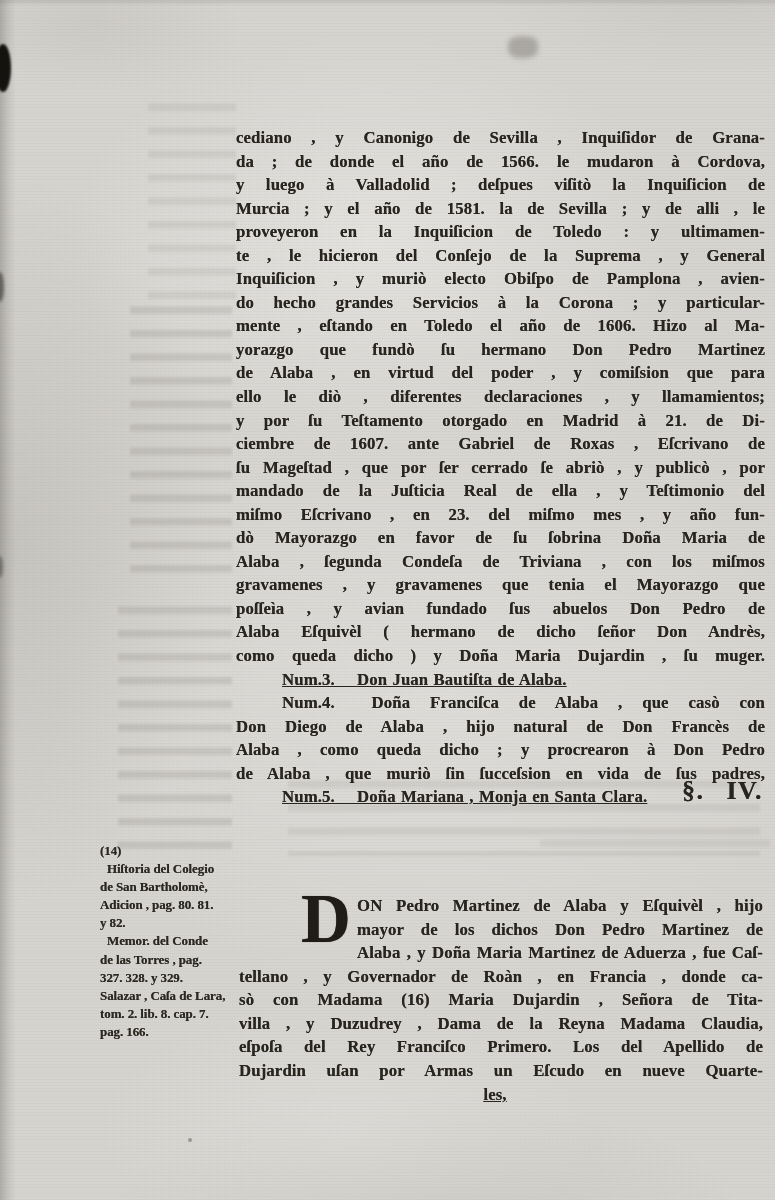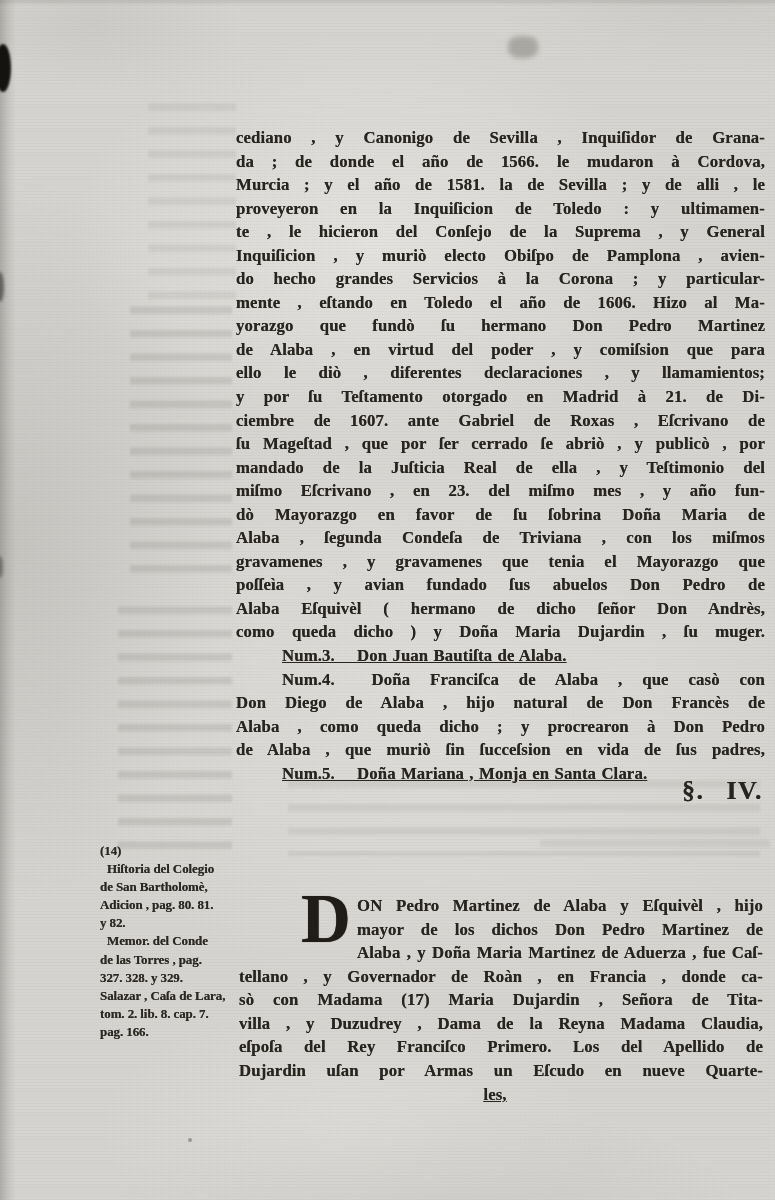--- a/index.html
+++ b/index.html
@@ -87,20 +87,21 @@
 
 <div class="ghost ghost-0"></div>
 <div class="ghost ghost-1"></div>
 <div class="ghost ghost-2"></div>
 <div class="ghost ghost-3"></div>
 <div class="ghost ghost-4"></div>
 
 <div id="main-para" class="body-text">
   <div class="line j">cediano , y Canonigo de Sevilla , Inquiſidor de Grana-</div>
   <div class="line j">da ; de donde el año de 1566. le mudaron à Cordova,</div>
+  <div class="line j">y luego à Valladolid ; deſpues viſitò la Inquiſicion de</div>
   <div class="line j">Murcia ; y el año de 1581. la de Sevilla ; y de alli , le</div>
   <div class="line j">proveyeron en la Inquiſicion de Toledo : y ultimamen-</div>
   <div class="line j">te , le hicieron del Conſejo de la Suprema , y General</div>
   <div class="line j">Inquiſicion , y muriò electo Obiſpo de Pamplona , avien-</div>
   <div class="line j">do hecho grandes Servicios à la Corona ; y particular-</div>
   <div class="line j">mente , eſtando en Toledo el año de 1606. Hizo al Ma-</div>
   <div class="line j">yorazgo que fundò ſu hermano Don Pedro Martinez</div>
   <div class="line j">de Alaba , en virtud del poder , y comiſsion que para</div>
   <div class="line j">ello le diò , diferentes declaraciones , y llamamientos;</div>
   <div class="line j">y por ſu Teſtamento otorgado en Madrid à 21. de Di-</div>
@@ -123,21 +124,21 @@
 </div>
 
 <div id="sec-heading">§. IV.</div>
 
 <div id="sec4" class="body-text">
   <span class="dropcap">D</span>
   <div class="line j">ON Pedro Martinez de Alaba y Eſquivèl , hijo</div>
   <div class="line j">mayor de los dichos Don Pedro Martinez de</div>
   <div class="line j">Alaba , y Doña Maria Martinez de Aduerza , fue Caſ-</div>
   <div class="line j">tellano , y Governador de Roàn , en Francia , donde ca-</div>
-  <div class="line j">sò con Madama (17) Maria Dujardin , Señora de Tita-</div>
+  <div class="line j">sò con Madama (16) Maria Dujardin , Señora de Tita-</div>
   <div class="line j">villa , y Duzudrey , Dama de la Reyna Madama Claudia,</div>
   <div class="line j">eſpoſa del Rey Franciſco Primero. Los del Apellido de</div>
   <div class="line j">Dujardin uſan por Armas un Eſcudo en nueve Quarte-</div>
   <div class="catchword">les,</div>
 </div>
 
 <div id="margin-note">
   <div class="note-marker">(14)</div>
   <div class="note-line nind">Hiſtoria del Colegio</div>
   <div class="note-line">de San Bartholomè,</div>

